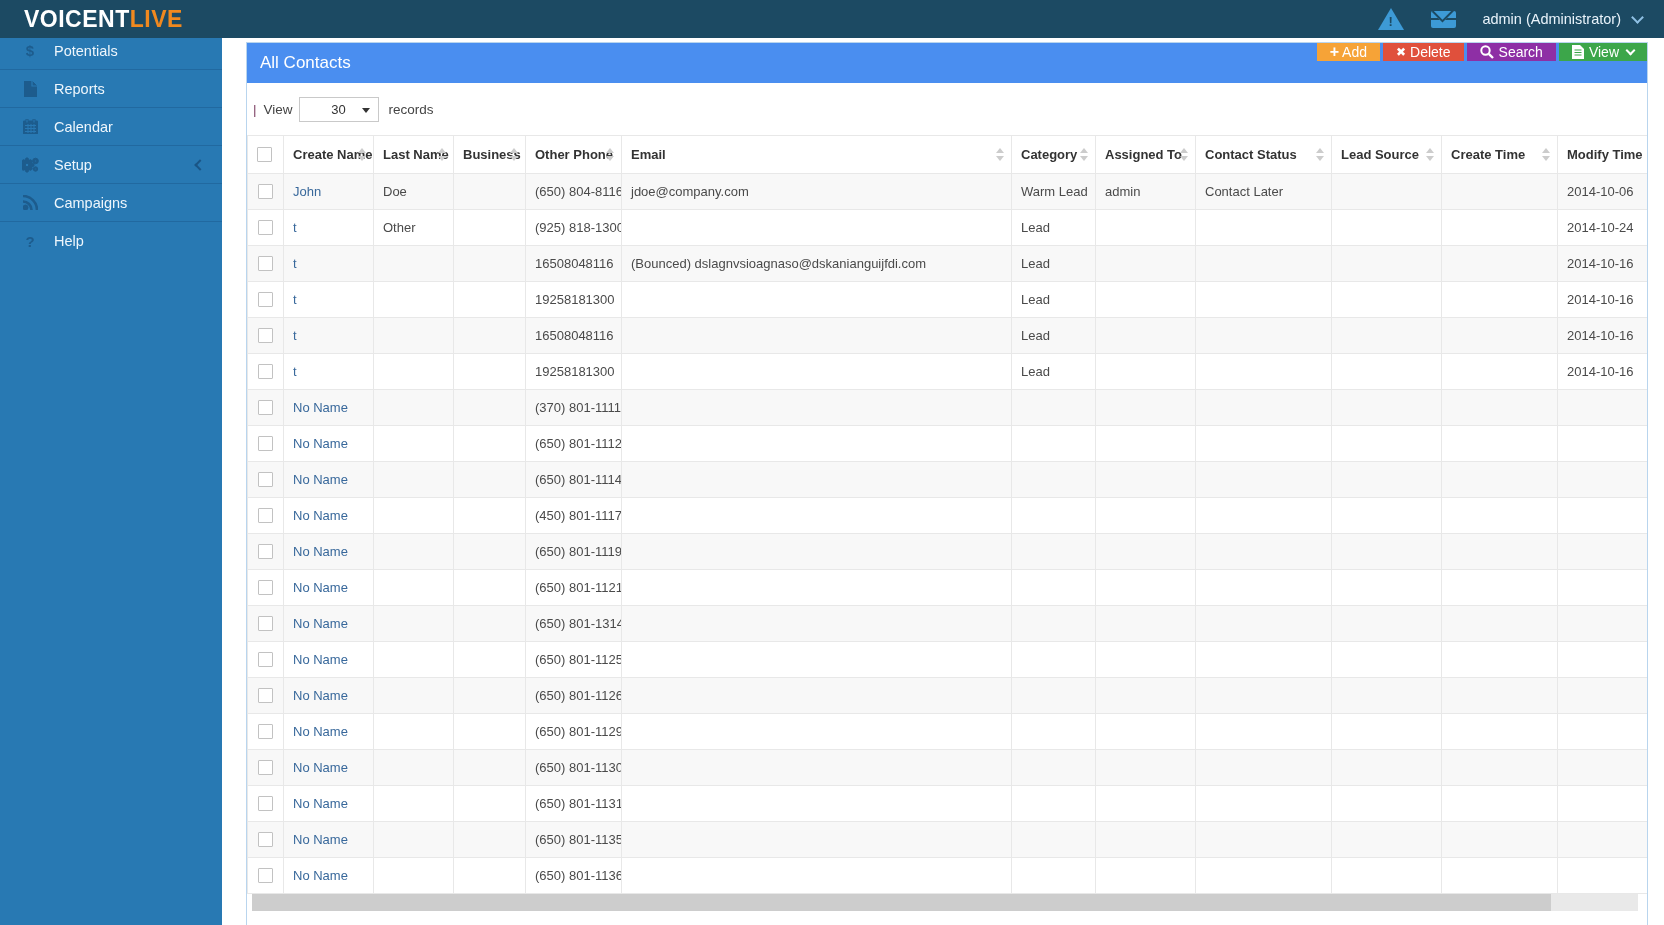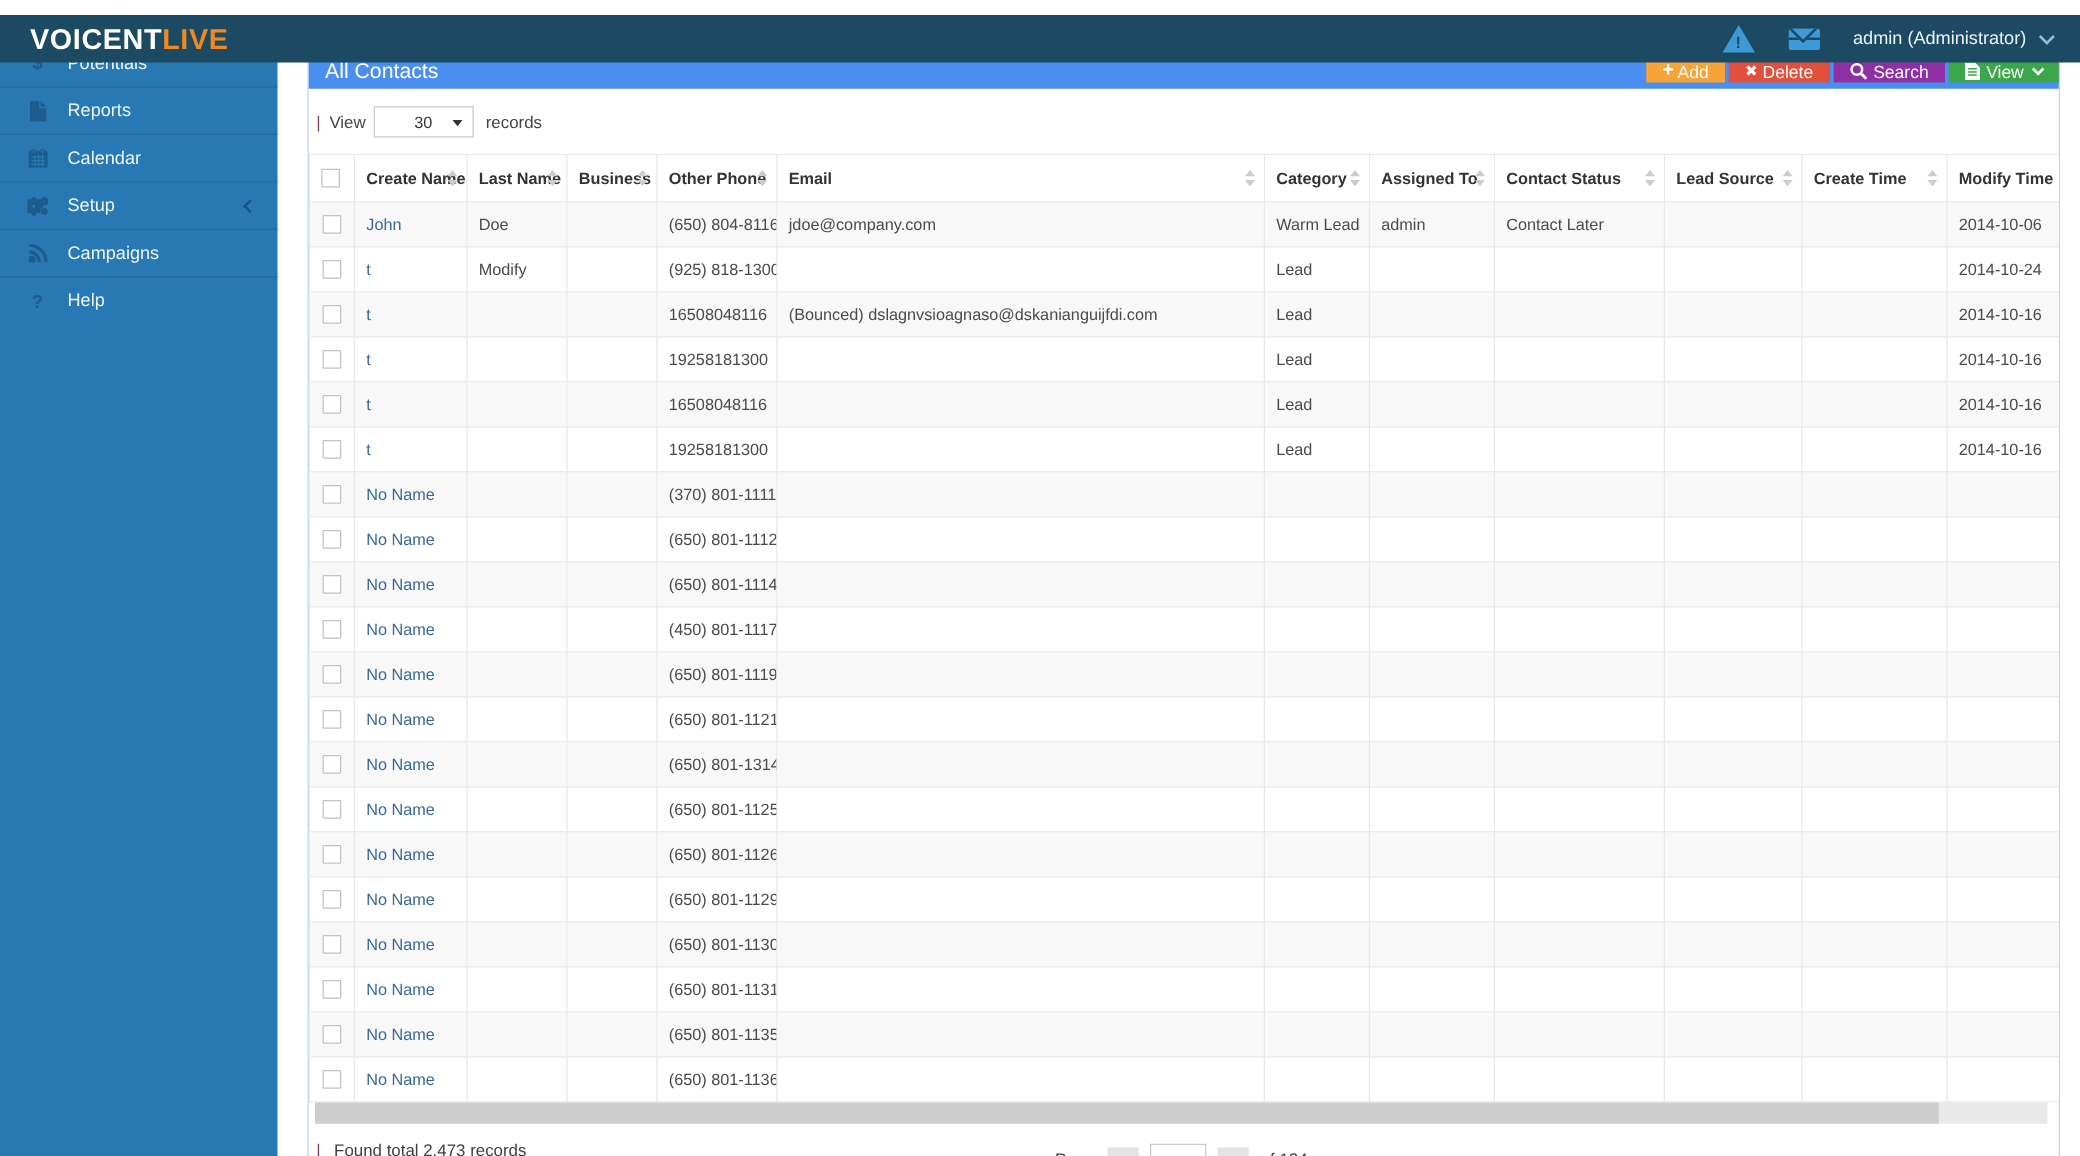--- a/index.html
+++ b/index.html
@@ -4,21 +4,21 @@
 <style>
   * { margin:0; padding:0; box-sizing:border-box; }
   body { background:#666; }
   .page {
     position:relative; width:1664px; height:925px; overflow:hidden;
     background:#fff; font-family:"Liberation Sans", sans-serif;
   }
 
   
   .navbar {
-    position:absolute; top:12px; left:0; right:0; height:38px;
+    position:absolute; top:0; left:0; right:0; height:38px;
     background:#1c4a63; z-index:30; display:flex; align-items:center;
   }
   .brand { margin-left:24px; font-size:23px; font-weight:bold; color:#ffffff; letter-spacing:.5px; }
   .brand .accent { color:#f0891f; }
   .nav-right { margin-left:auto; display:flex; align-items:center; padding-right:22px; }
   .nav-icon { width:26px; height:26px; display:flex; align-items:center; justify-content:center; cursor:pointer; }
   .nav-icon + .nav-icon { margin-left:26px; }
   .nav-user { color:#e9f3fb; font-size:14.5px; margin-left:26px; cursor:pointer; display:flex; align-items:center; }
   .nav-caret { width:9px; height:9px; border-right:2px solid #8fc0e4; border-bottom:2px solid #8fc0e4;
     transform:rotate(45deg); margin:-4px 0 0 12px; }
@@ -31,21 +31,21 @@
   .menu-item:last-child { border-bottom:none; }
   .mi-icon { width:22px; margin-right:13px; color:#1d5c8d; display:flex; align-items:center; justify-content:center;
     font-weight:bold; font-size:15px; }
   .mi-icon svg { fill:currentColor; stroke:currentColor; }
   .mi-chevron { position:absolute; right:18px; width:8px; height:8px;
     border-left:2px solid #1a5586; border-bottom:2px solid #1a5586; transform:rotate(45deg); }
 
   
   .panel { position:absolute; left:246px; top:42px; width:1402px; height:900px;
     background:#fff; border:1px solid #b9d5ee; }
-  .panel-header { height:28px; background:#4a8ef0; display:flex; align-items:center; }
+  .panel-header { height:40px; background:#4a8ef0; display:flex; align-items:flex-start; }
   .panel-title { color:#fff; font-size:17px; padding-left:13px; align-self:center; }
   .header-buttons { margin-left:auto; display:flex; gap:3px; }
   .hbtn { display:flex; align-items:center; gap:5px; padding:0 13px; color:#fff; font-size:14px; cursor:pointer; }
   .hbtn-add    { background:#f6a337; }
   .hbtn-delete { background:#e0503c; }
   .hbtn-search { background:#8e2fa5; }
   .hbtn-view   { background:#3ca64a; }
   .hbtn .plus { font-size:16px; font-weight:bold; margin-right:-2px; }
   .hbtn .cross { font-size:12px; margin-right:-1px; }
   .btn-caret { width:7px; height:7px; border-right:2px solid #fff; border-bottom:2px solid #fff;
@@ -314,21 +314,21 @@
               <td>Contact Later</td>
               <td></td>
               <td></td>
               <td>2014-10-06</td>
             </tr>
             <tr class="even">
               <td>
                 <input type="checkbox" class="cb" style="">
               </td>
               <td><a class="name-link">t</a></td>
-              <td>Modify</td>
+              <td>Other</td>
               <td></td>
               <td>(925) 818-1300</td>
               <td></td>
               <td>Lead</td>
               <td></td>
               <td></td>
               <td></td>
               <td></td>
               <td>2014-10-24</td>
             </tr>

